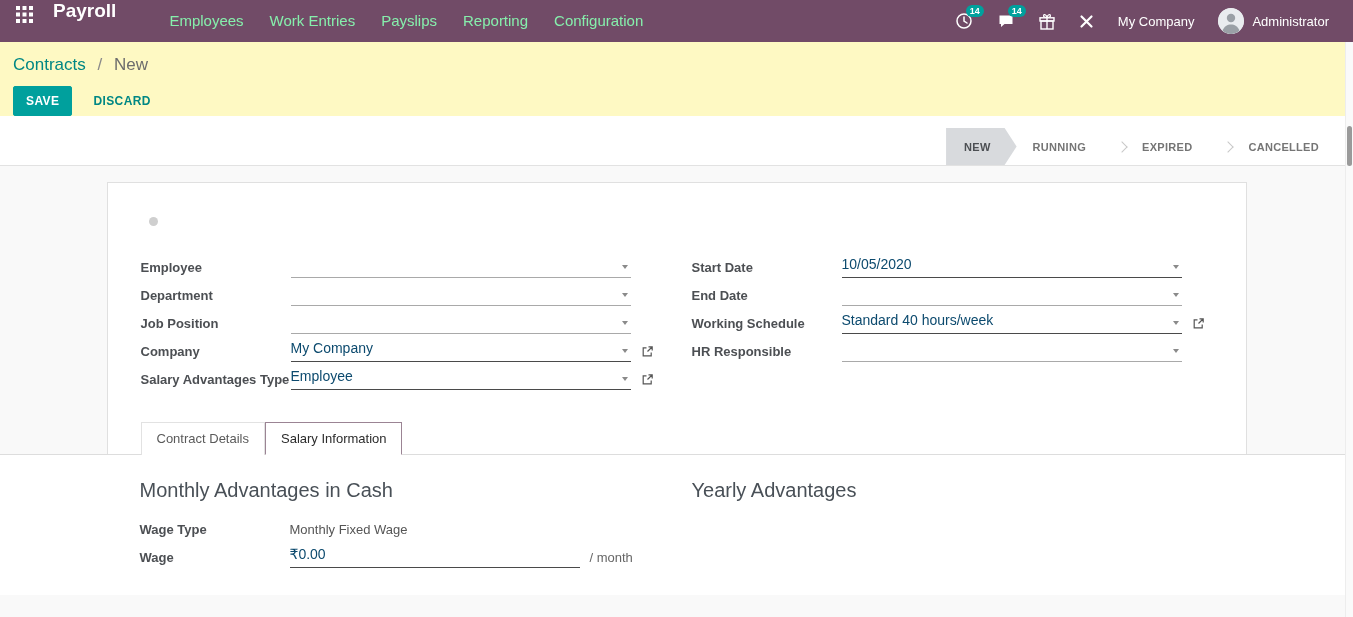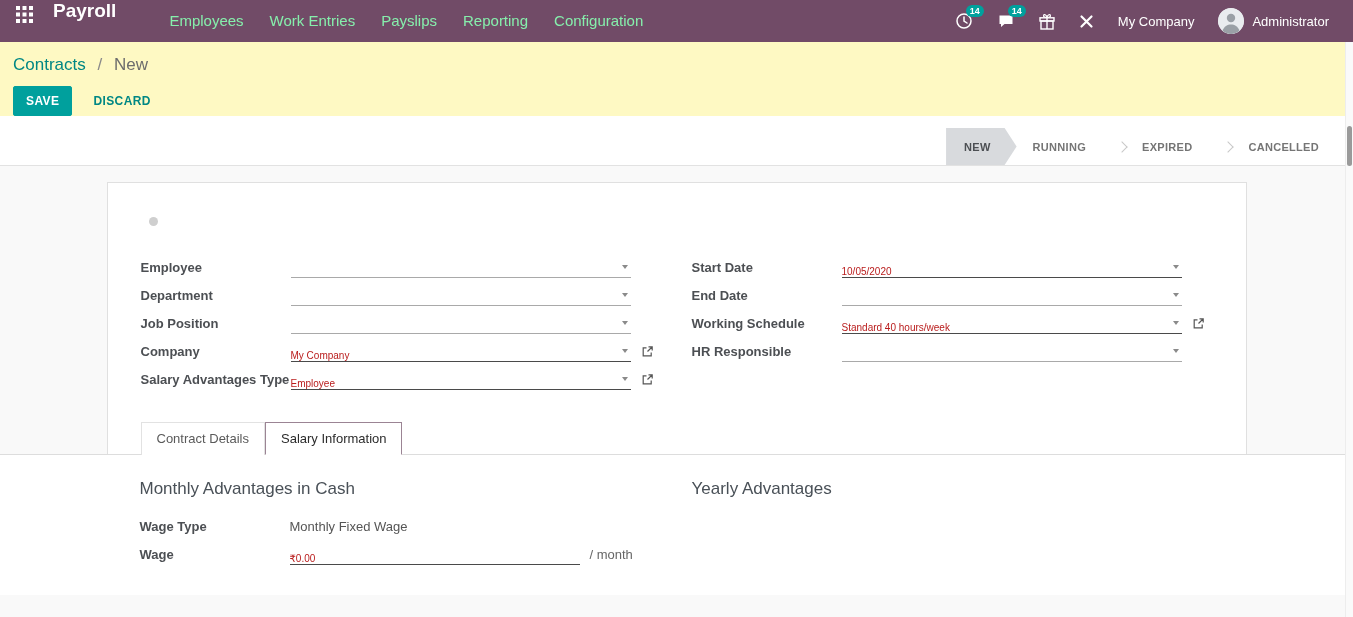--- a/index.html
+++ b/index.html
@@ -77,42 +77,42 @@
   .title-input{
     width:675px;border:none;border-bottom:1px solid #555;outline:none;background:transparent;
     font-size:27px;color:#333;padding:2px 0 6px 0;font-family:inherit;
   }
   .title-input::placeholder{color:#c8c8c8;}
   .status-dot{width:9px;height:9px;border-radius:50%;background:#cfcfcf;margin-left:8px;}
   .group{display:grid;grid-template-columns:1fr 1fr;column-gap:30px;}
   .frow{display:flex;align-items:center;margin-bottom:6px;height:22px;}
   .flabel{width:150px;flex:0 0 150px;font-size:13px;font-weight:700;color:#4c4f53;}
   .fwidget{
-    width:340px;height:22px;border-bottom:1px solid #a9a9a9;display:flex;align-items:flex-end;
-    position:relative;font-size:10px;color:#b91c1c;padding-right:14px;cursor:text;
+    width:340px;height:22px;border-bottom:1px solid #a9a9a9;display:flex;align-items:flex-start;
+    position:relative;font-size:14px;color:#0c4a6e;padding-right:14px;cursor:text;
   }
   .fwidget.filled{border-bottom-color:#4a4a4a;}
   .caret{
     position:absolute;right:3px;top:9px;width:0;height:0;
     border-left:3.5px solid transparent;border-right:3.5px solid transparent;border-top:4px solid #8a8a8a;
   }
   .ext{margin-left:10px;display:flex;cursor:pointer;}
   
   .tabs{display:flex;margin-top:26px;}
   .tab{
     font-size:13px;color:#5a5a5a;padding:8px 15px;border:1px solid #e2e2e2;border-bottom:none;
     margin-bottom:-1px;background:#fff;cursor:pointer;position:relative;
   }
   .tab.active{
     border:1px solid #9b8494;border-bottom:1px solid #fff;color:#2b2b2b;z-index:2;
   }
   
   .tab-panel{background:#fff;padding-top:24px;height:140px;}
   .panel-inner{width:1140px;margin:0 auto;padding:0 33px;display:grid;grid-template-columns:1fr 1fr;column-gap:30px;}
-  .section-heading{font-size:17px;font-weight:500;color:#495057;margin:0 0 16px 0;}
+  .section-heading{font-size:20px;font-weight:500;color:#495057;margin:0 0 16px 0;}
   .static-value{font-size:13px;color:#555;}
   .fwidget.wage{width:290px;border-bottom-color:#4a4a4a;}
   .suffix{font-size:13px;color:#666;margin-left:10px;}
   
   .scrollbar{position:absolute;right:0;top:42px;bottom:0;width:8px;background:#fafafa;border-left:1px solid #ededed;}
   .scroll-thumb{position:absolute;top:84px;left:1px;width:5px;height:40px;background:#9a9a9a;border-radius:3px;}
   svg{display:block;}
 </style>
 </head>
 <body>

